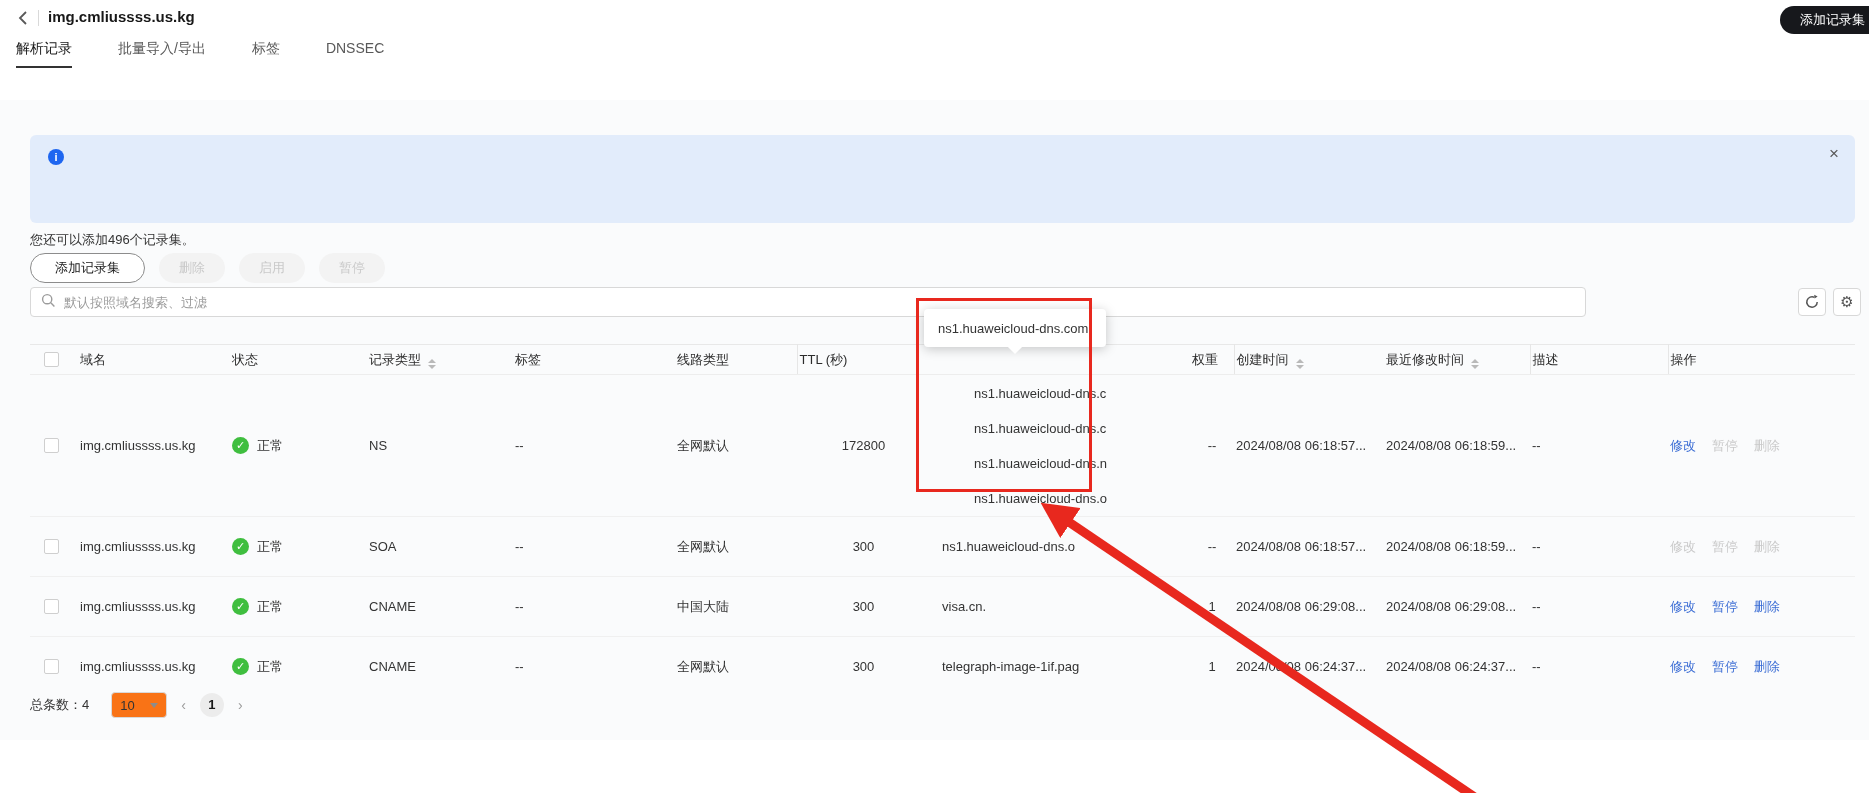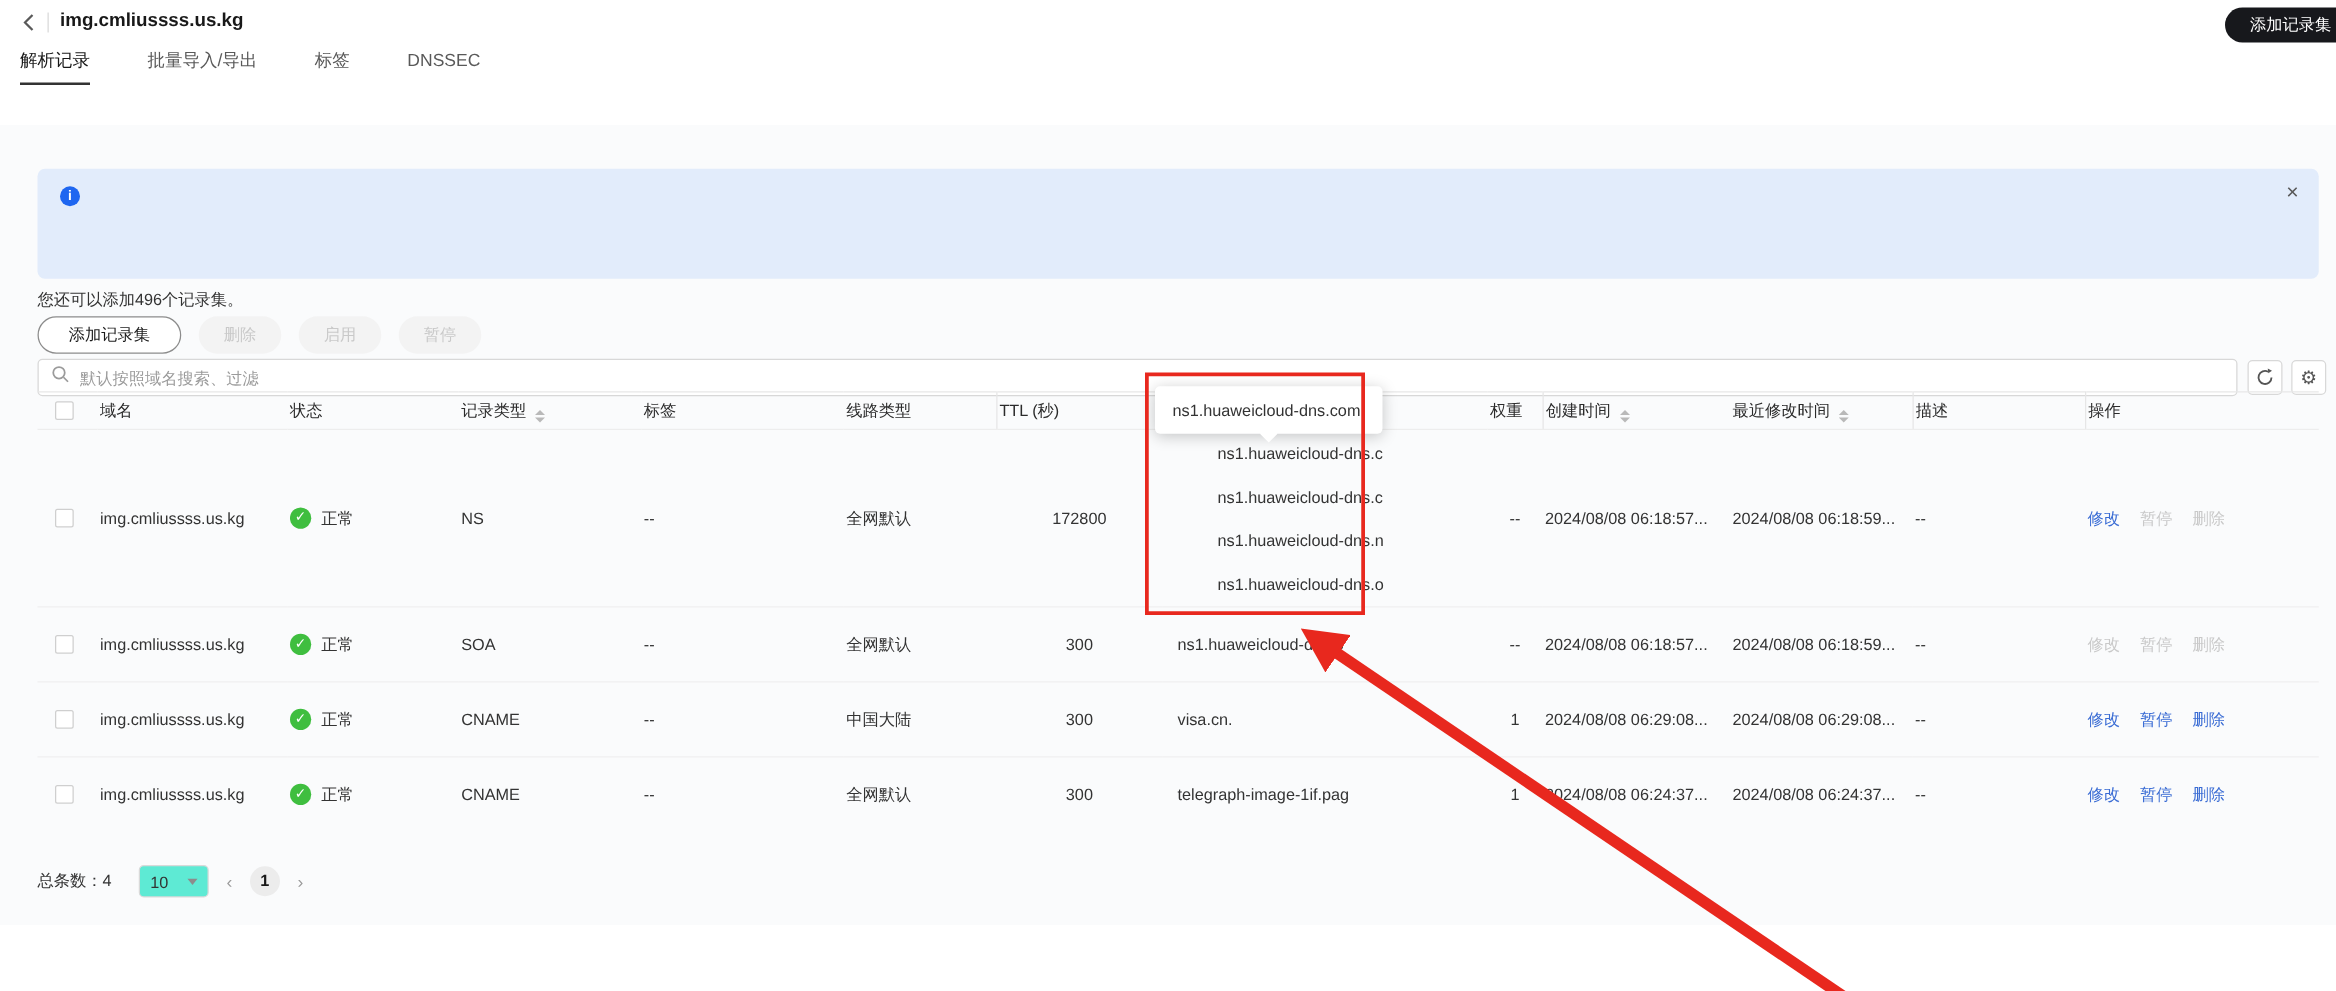--- a/index.html
+++ b/index.html
@@ -43,37 +43,37 @@
   .btn-outline {
     height:30px; min-width:112px; padding:0 24px; background:#fff; border:1px solid #8c8c8c;
     border-radius:16px; font-size:13px; color:#1a1a1a; line-height:28px; text-align:center;
   }
   .btn-disabled {
     height:30px; min-width:66px; padding:0 18px; background:#f3f3f3; border:none;
     border-radius:16px; font-size:13px; color:#c9c9c9; line-height:30px; text-align:center;
   }
   
   .searchbar {
-    position:absolute; top:287px; left:30px; width:1760px; height:30px;
+    position:absolute; top:287px; left:30px; width:1556px; height:30px;
     background:#fff; border:1px solid #d8d8d8; border-radius:4px; display:flex; align-items:center; padding:0 10px;
   }
   .searchbar input {
     flex:1; border:none; outline:none; font-size:13px; color:#333; background:transparent; margin-left:8px;
     font-family:"Liberation Sans","DejaVu Sans",sans-serif;
   }
   .searchbar input::placeholder { color:#9b9b9b; }
   .icon-btn {
     position:absolute; top:288px; width:28px; height:28px; background:#fff;
     border:1px solid #d8d8d8; border-radius:4px; display:flex; align-items:center; justify-content:center; cursor:pointer;
   }
   .icon-btn.refresh { left:1798px; }
   .icon-btn.gear { left:1833px; font-family:"DejaVu Sans",sans-serif; font-size:15px; color:#555; }
   
   table.records {
-    position:absolute; top:313px; left:30px; width:1825px;
+    position:absolute; top:344px; left:30px; width:1825px;
     border-collapse:collapse; table-layout:fixed; font-size:13px; color:#333;
     border-top:1px solid #e8e8e8;
   }
   .records th {
     height:30px; text-align:left; font-weight:normal; color:#2b2b2b;
     border-bottom:1px solid #ededed; padding:0 2px; white-space:nowrap; overflow:hidden;
   }
   .records th.vsep { border-right:1px solid #e6e6e6; }
   .records td { padding:0 2px; vertical-align:middle; white-space:nowrap; overflow:hidden; }
   .records tr.r { border-bottom:1px solid #f0f0f0; }
@@ -93,21 +93,21 @@
   .sort i { width:0; height:0; border-left:4px solid transparent; border-right:4px solid transparent; }
   .sort .up { border-bottom:4px solid #b9b9b9; }
   .sort .dn { border-top:4px solid #b9b9b9; }
   .vals { display:flex; flex-direction:column; }
   .vline { line-height:35px;margin-left:32px; }
   .alink { color:#3a6cd4; cursor:pointer; margin-right:16px; }
   .amuted { color:#c9c9c9; margin-right:16px; }
   
   .pager { position:absolute; top:692px; left:30px; display:flex; align-items:center; gap:14px; font-size:13px; color:#333; }
   .psel {
-    width:56px; height:26px; border:1px solid #d9d9d9; border-radius:4px; background:#5eead4;
+    width:56px; height:26px; border:1px solid #d9d9d9; border-radius:4px; background:#f97316;
     display:flex; align-items:center; justify-content:space-between; padding:0 8px; margin-left:8px; cursor:pointer;
   }
   .caret { width:0; height:0; border-left:4px solid transparent; border-right:4px solid transparent; border-top:5px solid #8c8c8c; }
   .pchev { color:#9b9b9b; font-size:14px; cursor:pointer; }
   .pnum {
     width:24px; height:24px; border-radius:50%; background:#ececec; text-align:center; line-height:24px;
     font-weight:bold; color:#181818; cursor:pointer;
   }
   
   .vtooltip {

